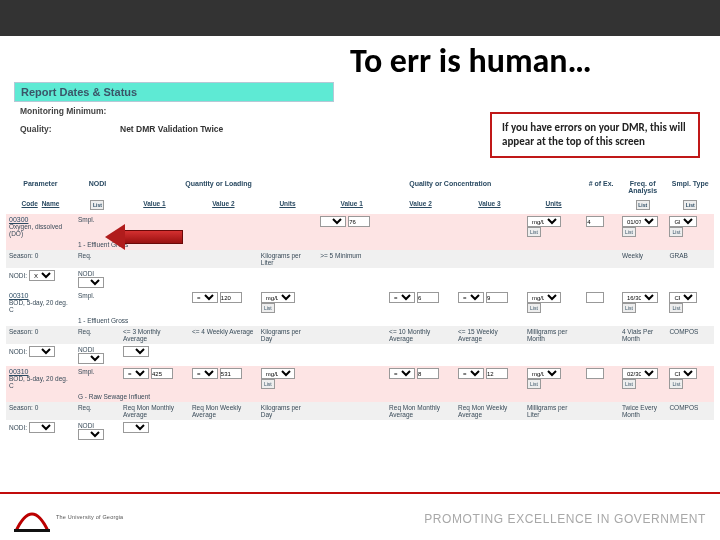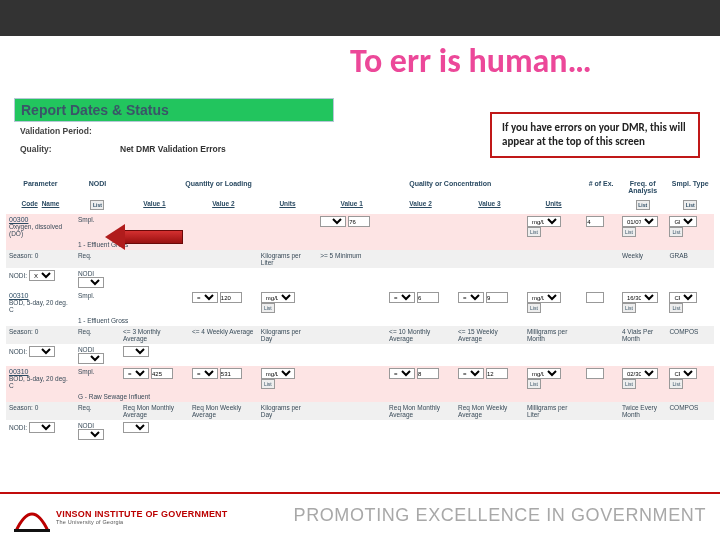--- a/index.html
+++ b/index.html
@@ -1,21 +1,21 @@
 <!DOCTYPE html>
 <html><head>
 <meta charset="utf-8">
 <style>
   * { box-sizing: border-box; margin: 0; padding: 0; }
   body { width: 720px; height: 540px; font-family: Arial, sans-serif; background: #fff; position: relative; overflow: hidden; font-size: 8px; color: #333; }
   .topbar { position: absolute; top: 0; left: 0; right: 0; height: 36px; background: #333; }
-  .title { position: absolute; top: 40px; left: 350px; font-size: 34px; font-weight: bold; font-family: Calibri, Arial, sans-serif; color: #ec4899; }
+  .title { position: absolute; top: 40px; left: 350px; font-size: 34px; font-weight: bold; font-family: Calibri, Arial, sans-serif; color: #000000; }
 
   .status-panel { position: absolute; top: 82px; left: 14px; width: 320px; }
-  .status-header { background: #22c55e; padding: 3px 6px; font-weight: bold; font-size: 14px; color: #3a5568; border: 1px solid #b5c8d6; margin-top: 16px; }
+  .status-header { background: #5eead4; padding: 3px 6px; font-weight: bold; font-size: 11px; color: #3a5568; border: 1px solid #b5c8d6; }
   .status-row { display: flex; padding: 4px 6px; font-size: 8.5px; }
   .status-label { width: 100px; font-weight: bold; color: #444; }
   .status-value { flex: 1; color: #333; }
   .status-value.bold { font-weight: bold; }
 
   .callout { position: absolute; top: 112px; right: 20px; width: 210px; border: 2px solid #c01818; background: #fff; padding: 7px 10px; font-size: 11px; font-weight: bold; font-family: Calibri, Arial, sans-serif; color: #222; line-height: 1.25; }
 
   .table-wrap { position: absolute; top: 178px; left: 6px; right: 6px; }
   table { border-collapse: collapse; width: 100%; table-layout: fixed; }
   th, td { border: 0; padding: 2px 3px; vertical-align: top; font-size: 7px; color: #3a5568; }
@@ -36,44 +36,44 @@
   .arrow-head { position: absolute; left: 0; top: -2px; width: 0; height: 0; border-top: 13px solid transparent; border-bottom: 13px solid transparent; border-right: 20px solid #b01c1c; }
 
   .footer { position: absolute; bottom: 0; left: 0; right: 0; height: 46px; background: #fff; }
   .footer-divider { position: absolute; bottom: 46px; left: 0; right: 0; height: 2px; background: #c10c0c; }
   .footer-logo { position: absolute; left: 14px; bottom: 4px; height: 36px; display: flex; align-items: center; }
   .logo-arch { width: 36px; height: 30px; position: relative; }
   .logo-arch svg { width: 36px; height: 30px; }
   .logo-text { margin-left: 6px; color: #a00; font-size: 7px; line-height: 1.05; font-weight: bold; letter-spacing: 0.2px; }
   .logo-text .main { font-size: 9px; color: #b00; }
   .logo-text .sub { color: #555; font-weight: normal; font-size: 5.5px; }
-  .footer-slogan { position: absolute; right: 14px; bottom: 14px; font-size: 18px; letter-spacing: 0.6px; color: #a8a8a8; font-weight: 300; font-family: 'Segoe UI', Arial, sans-serif; }
+  .footer-slogan { position: absolute; right: 14px; bottom: 14px; font-size: 12px; letter-spacing: 0.6px; color: #a8a8a8; font-weight: 300; font-family: 'Segoe UI', Arial, sans-serif; }
 
   .col-param { width: 58px; }
   .col-nodi { width: 38px; }
   .col-v { width: 58px; }
   .col-units { width: 50px; }
   .col-num { width: 30px; }
   .col-freq { width: 40px; }
   .col-smpl { width: 40px; }
 </style>
 </head>
 <body>
 
 <div class="topbar"></div>
 <div class="title">To err is human…</div>
 
 <div class="status-panel">
   <div class="status-header">Report Dates &amp; Status</div>
   <div class="status-row">
-    <div class="status-label">Validation Period:</div>
+    <div class="status-label">Monitoring Minimum:</div>
   </div>
   <div class="status-row">
     <div class="status-label">Quality:</div>
-    <div class="status-value bold">Net DMR Validation Errors</div>
+    <div class="status-value bold">Net DMR Validation Twice</div>
   </div>
 </div>
 
 <div class="callout">If you have errors on your DMR, this will appear at the top of this screen</div>
 
 <div class="table-wrap">
 <table>
   <colgroup>
     <col class="col-param">
         <col class="col-nodi">
@@ -237,18 +237,17 @@
 <div class="footer-divider"></div>
 <div class="footer">
   <div class="footer-logo">
     <div class="logo-arch">
       <svg viewBox="0 0 36 30">
           <path d="M2 28 Q18 -6 34 28" fill="none" stroke="#b00" stroke-width="3"></path>
           <rect x="0" y="26" width="36" height="3" fill="#111"></rect>
         </svg>
     </div>
     <div class="logo-text">
-      <div class="main">VINSON INSTITUTE OF GOVERNMENT</div>
       <div class="sub">The University of Georgia</div>
     </div>
   </div>
   <div class="footer-slogan">PROMOTING EXCELLENCE IN GOVERNMENT</div>
 </div>
 
 </body></html>

